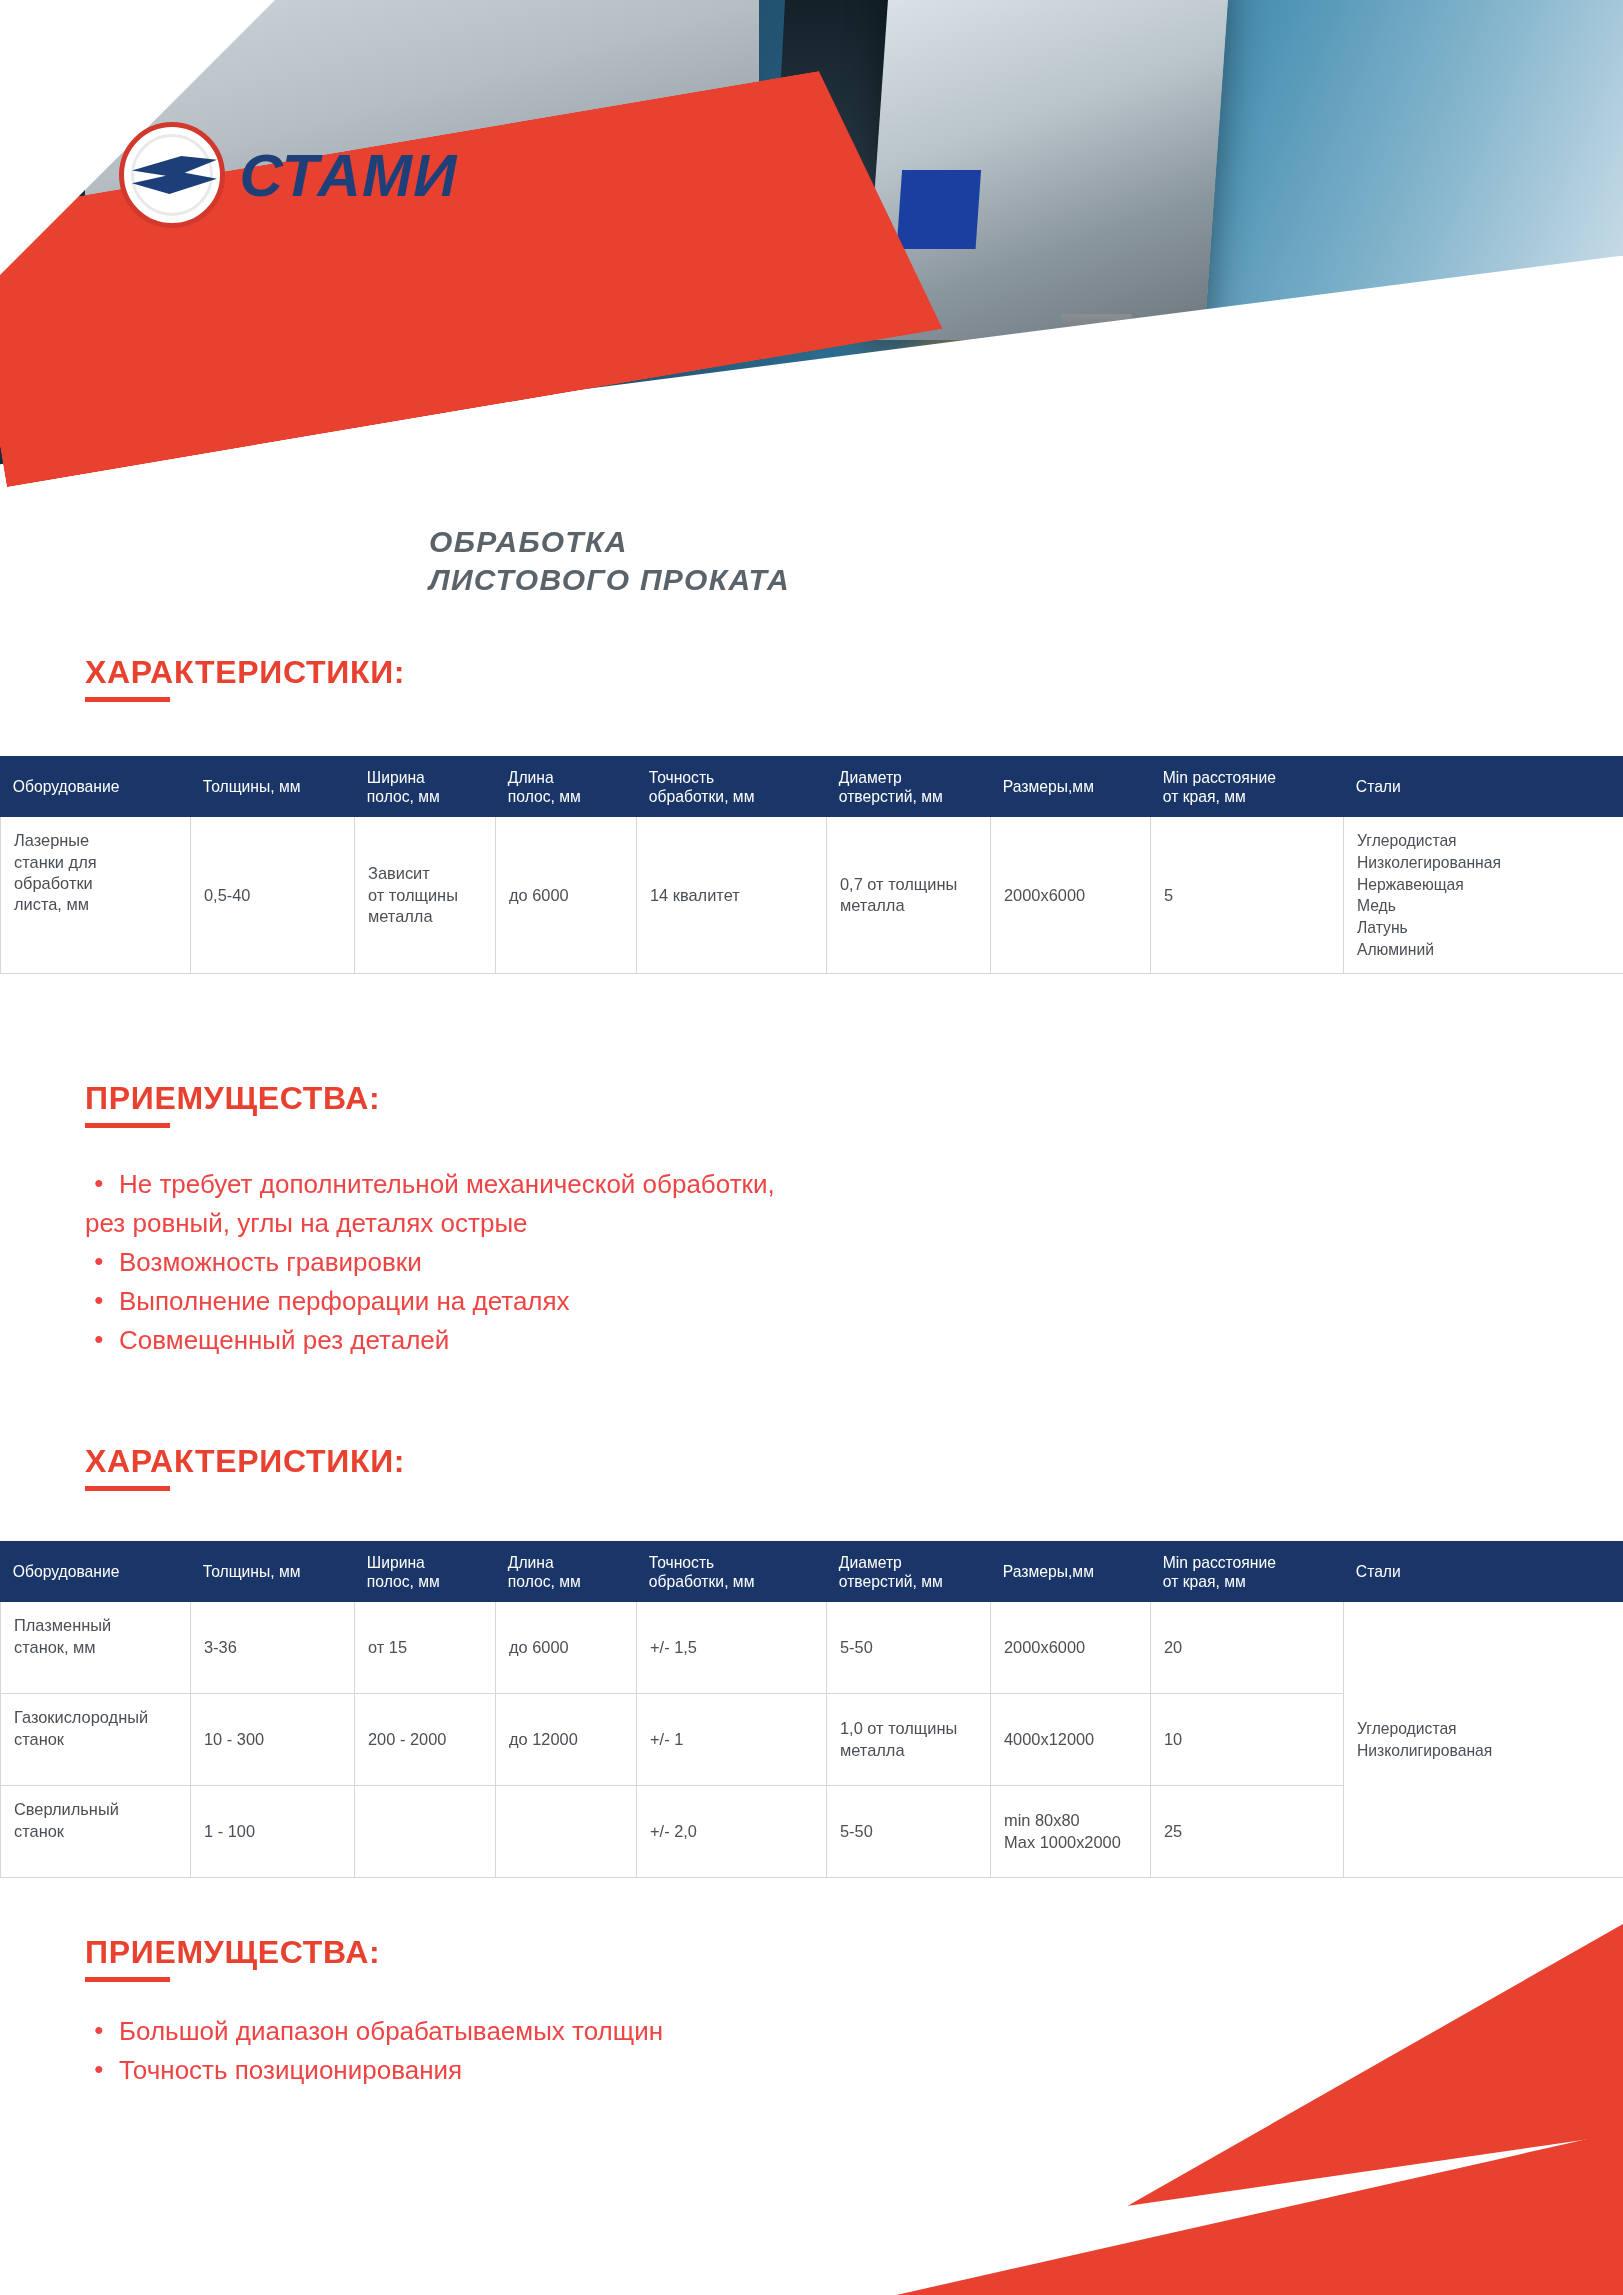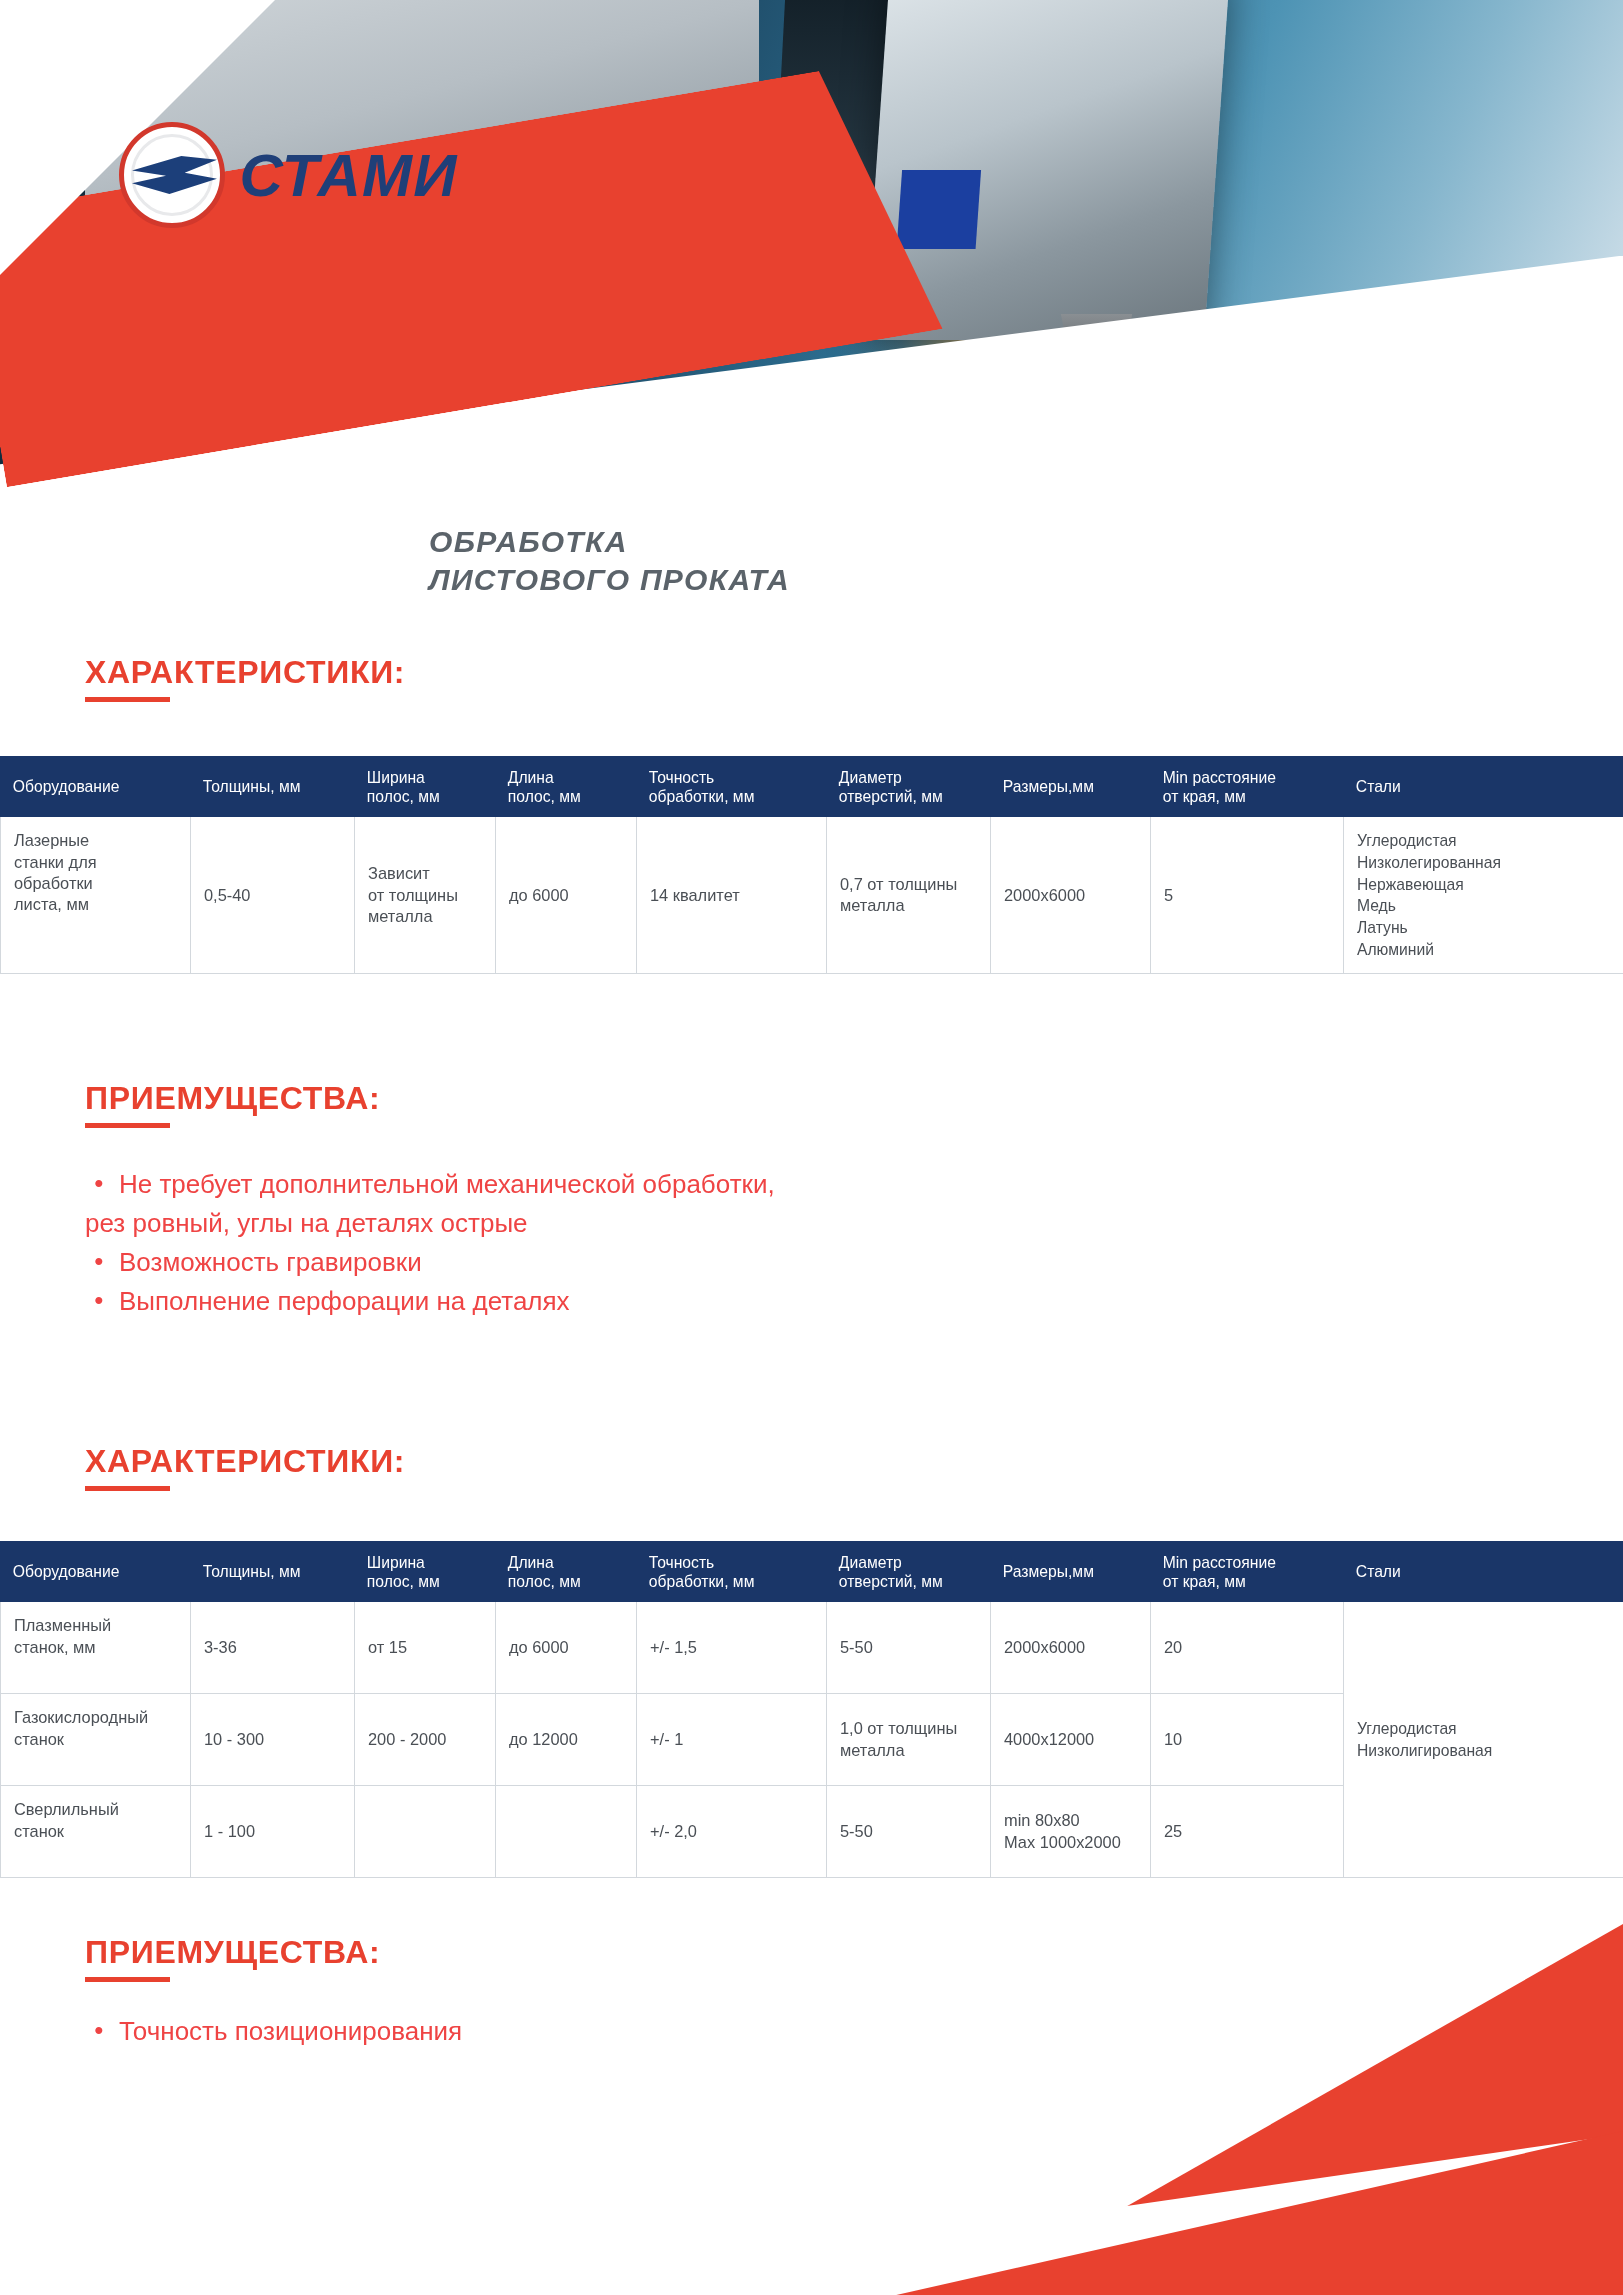--- a/index.html
+++ b/index.html
@@ -323,20 +323,21 @@
     </tbody>
   </table>
 
   <div class="sec-head" style="left:85px; top:1080px;">ПРИЕМУЩЕСТВА:</div>
 
   <ul class="bullets" style="left:85px; top:1165px; width:1309px;">
     <li><span>Не требует дополнительной механической обработки,</span></li>
     <li class="cont"><span>рез ровный, углы на деталях острые</span></li>
     <li><span>Возможность гравировки</span></li>
     <li><span>Выполнение перфорации на деталях</span></li>
+    <li><span>Совмещенный рез деталей</span></li>
   </ul>
 
   <div class="sec-head" style="left:85px; top:1443px;">ХАРАКТЕРИСТИКИ:</div>
 
   <table class="tbl2">
     <colgroup>
       <col style="width:190px">
         <col style="width:164px">
         <col style="width:141px">
       <col style="width:141px">
@@ -405,17 +406,18 @@
     </tbody>
   </table>
 
   <div class="bot-red-1"></div>
   <div class="bot-red-2"></div>
   <div class="bot-red-3"></div>
 
   <div class="sec-head" style="left:85px; top:1934px;">ПРИЕМУЩЕСТВА:</div>
 
   <ul class="bullets" style="left:85px; top:2012px; width:982px;">
+    <li><span>Большой диапазон обрабатываемых толщин</span></li>
     <li><span>Точность позиционирования</span></li>
   </ul>
 
 </div>
 
 
 </body></html>

